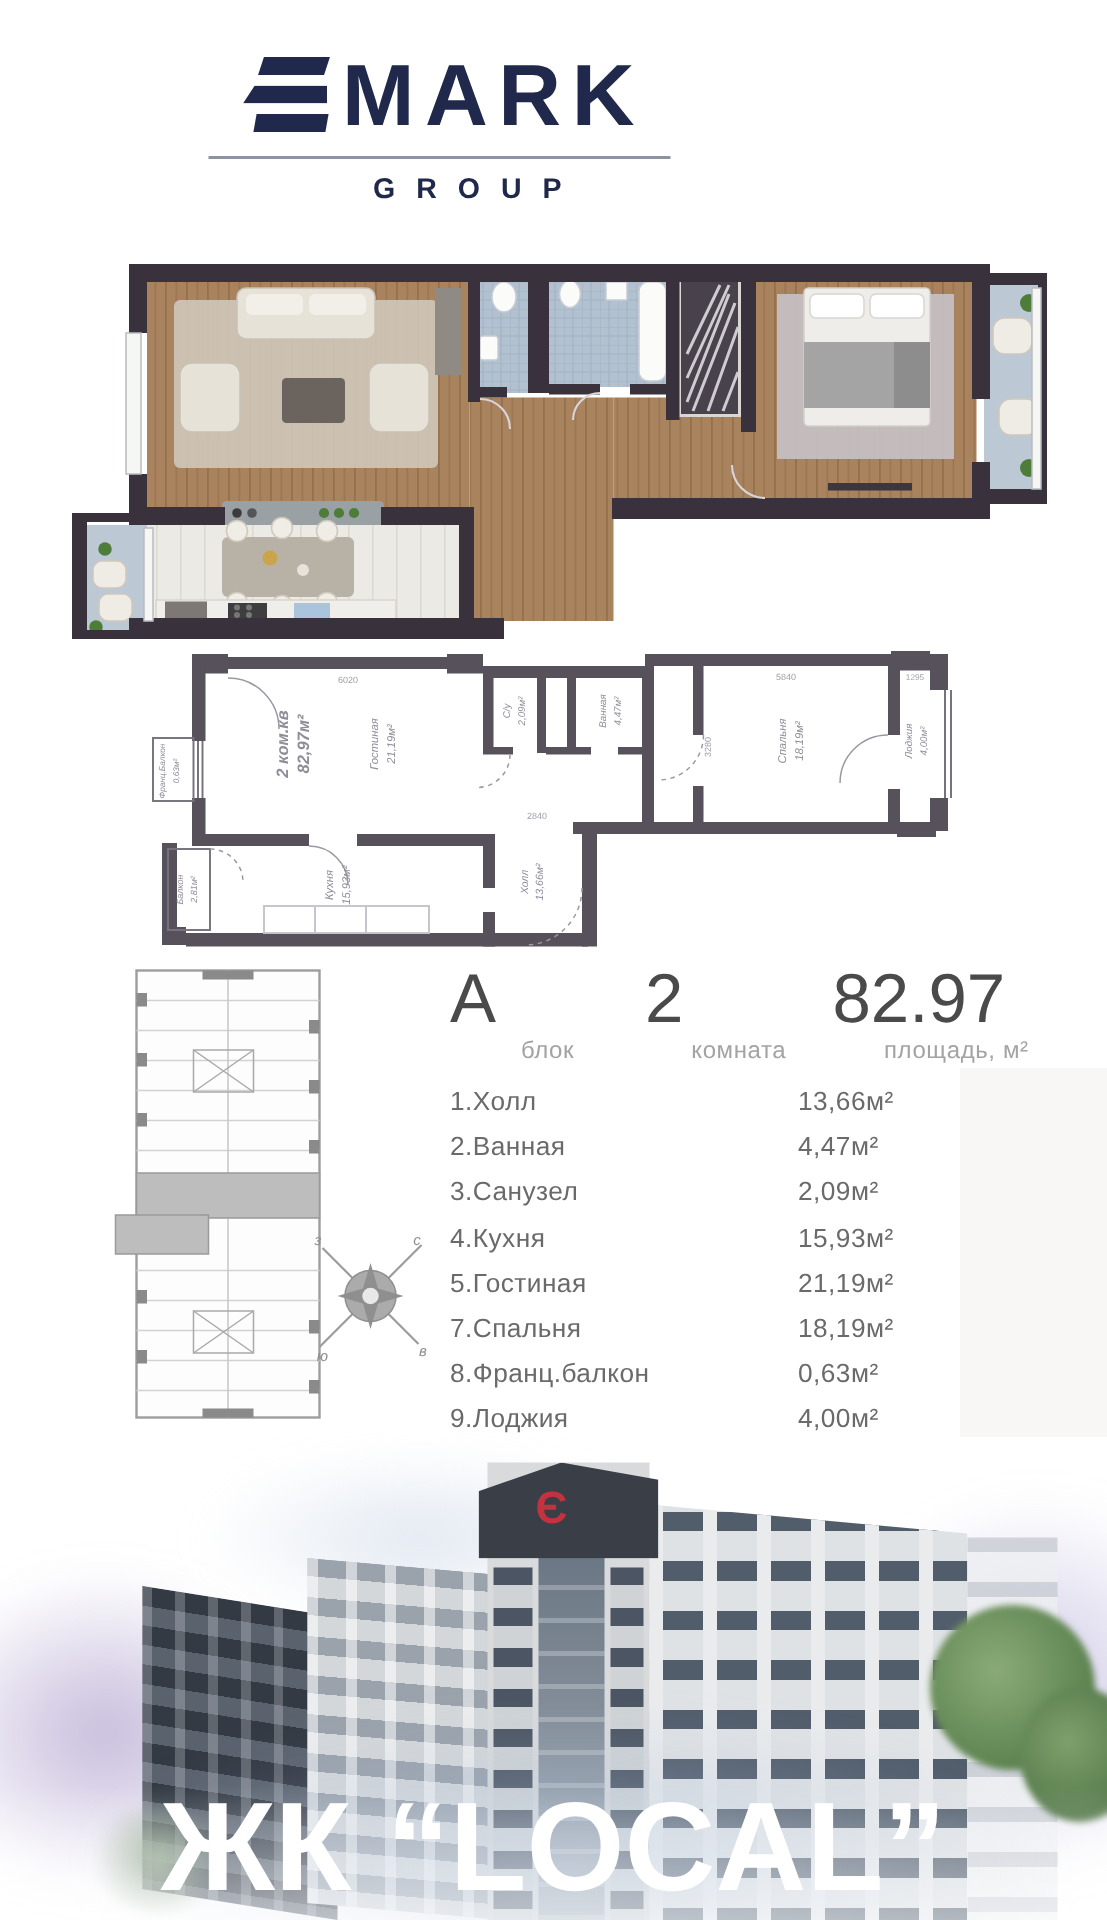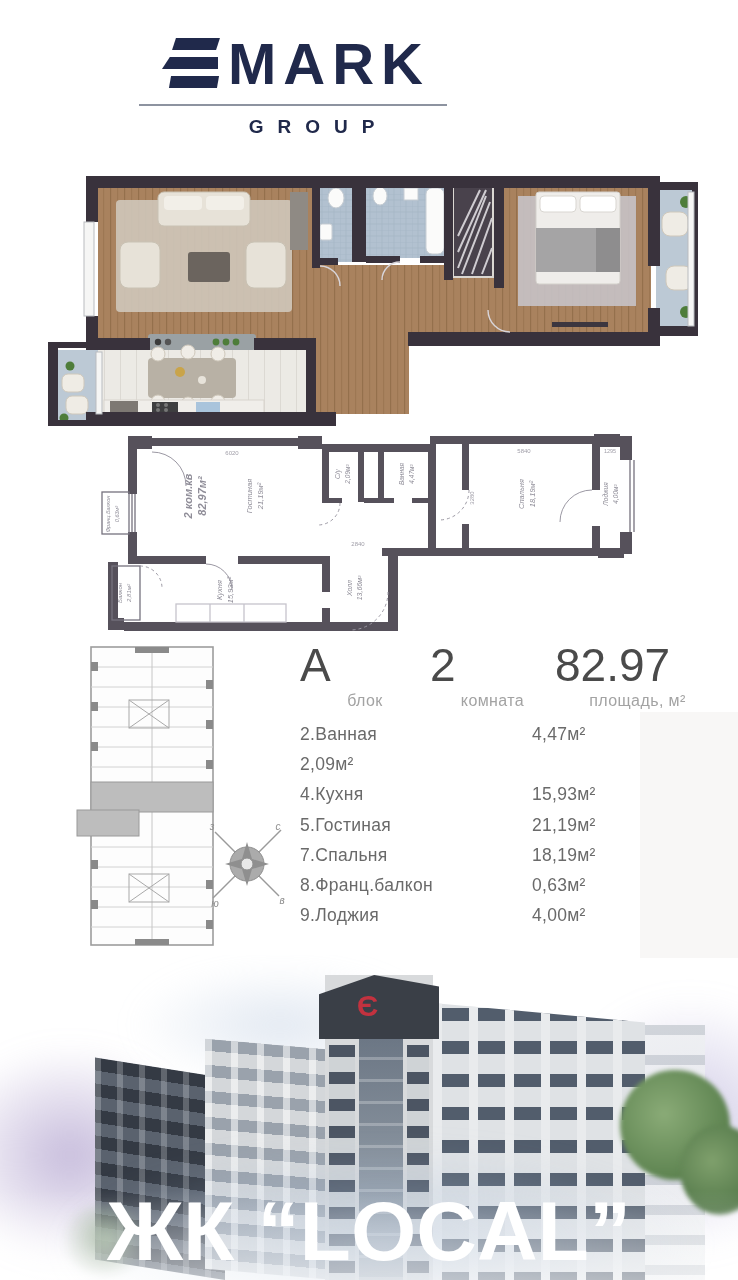--- a/index.html
+++ b/index.html
@@ -414,24 +414,29 @@
   <div>
     <div class="stat-val">82.97</div>
     <div class="stat-lab">площадь, м²</div>
   </div>
 </div>
 
 <div class="abs side-shade"></div>
 
 <div class="abs room-list">
   <div class="lr">
+      <span class="nm">1.Холл</span>
+      <span>13,66м²</span>
+    </div>
+  <div class="lr">
       <span class="nm">2.Ванная</span>
       <span>4,47м²</span>
     </div>
   <div class="lr">
+      <span class="nm">3.Санузел</span>
       <span>2,09м²</span>
     </div>
   <div class="lr">
       <span class="nm">4.Кухня</span>
       <span>15,93м²</span>
     </div>
   <div class="lr">
       <span class="nm">5.Гостиная</span>
       <span>21,19м²</span>
     </div>

